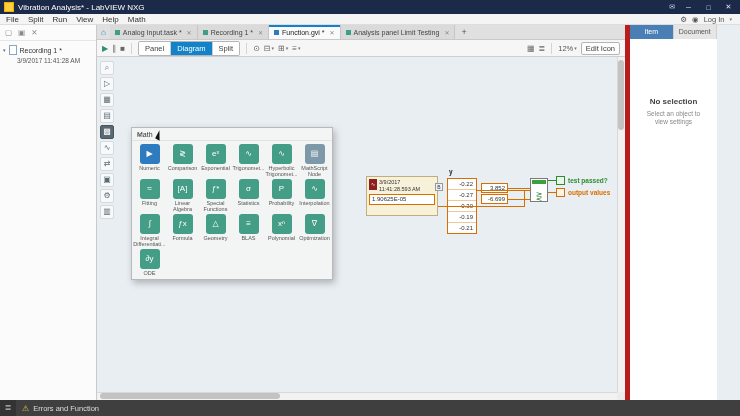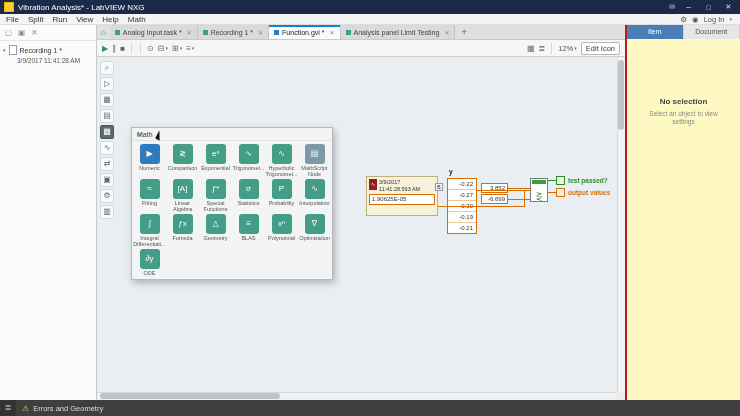--- a/index.html
+++ b/index.html
@@ -110,21 +110,21 @@
   .w7{left:451px;top:135px;width:8px;height:1px}
 
   
   .vscroll{left:617px;top:57px;width:8px;height:335px;background:#f2f2f2;border-left:1px solid #d9d9d9;box-sizing:border-box}
   .vthumb{left:618px;top:60px;width:6px;height:70px;background:#c3c3c3;border-radius:3px}
   .hscroll{left:97px;top:392px;width:520px;height:8px;background:#f2f2f2;border-top:1px solid #d9d9d9;box-sizing:border-box}
   .hthumb{left:100px;top:393px;width:180px;height:6px;background:#c3c3c3;border-radius:3px}
   .corner{left:617px;top:392px;width:8px;height:8px;background:#ececec}
 
   
-  .rightpanel{left:625px;top:25px;width:115px;height:375px;background:#fef9c3;border-left:2px solid #b91c1c;box-sizing:border-box}
+  .rightpanel{left:625px;top:25px;width:92px;height:375px;background:#ffffff;border-left:5px solid #b91c1c;box-sizing:border-box}
   .rp-tabs{display:flex;height:14px}
   .rp-tab{flex:1;font-size:7px;text-align:center;line-height:14px;background:#e6e6e6;color:#555;border-right:1px solid #d0d0d0}
   .rp-tab.active{background:#4a7fb5;color:#fff}
   .rp-empty{margin-top:58px;text-align:center}
   .rp-title{font-size:8px;font-weight:bold;color:#444}
   .rp-msg{font-size:6.5px;color:#888;margin-top:4px;padding:0 12px;line-height:8px}
 
   
   .statusbar{left:0;top:400px;width:740px;height:16px;background:#3f3f3f;display:flex;align-items:center;color:#ddd;font-size:7.5px}
   .sb-ico{width:16px;height:16px;background:#333;color:#bbb;text-align:center;line-height:16px;font-size:8px;flex:none}
@@ -201,20 +201,25 @@
       <span class="tclose">✕</span>
     </div>
     <span class="tab-add">+</span>
   </div>
 
   <div class="toolbar">
     <span class="tbico run">▶</span>
     <span class="tbico">∥</span>
     <span class="tbico">■</span>
     <span class="sep"></span>
+    <div class="modes">
+      <span class="mode">Panel</span>
+      <span class="mode active">Diagram</span>
+      <span class="mode">Split</span>
+    </div>
     <span class="sep"></span>
     <span class="tbico">⊙</span>
     <span class="drop">
       <span class="tbico">⊟</span>
       <span class="caret">▾</span>
     </span>
     <span class="drop">
       <span class="tbico">⊞</span>
       <span class="caret">▾</span>
     </span>
@@ -392,16 +397,16 @@
     </div>
     <div class="rp-empty">
       <div class="rp-title">No selection</div>
       <div class="rp-msg">Select an object to view settings</div>
     </div>
   </div>
 
   <div class="statusbar">
     <span class="sb-ico">≣</span>
     <span class="sb-warn">⚠</span>
-    <span class="sb-label">Errors and Geometry</span>
+    <span class="sb-label">Errors and Function</span>
   </div>
 
 </div>
 
 </body></html>

